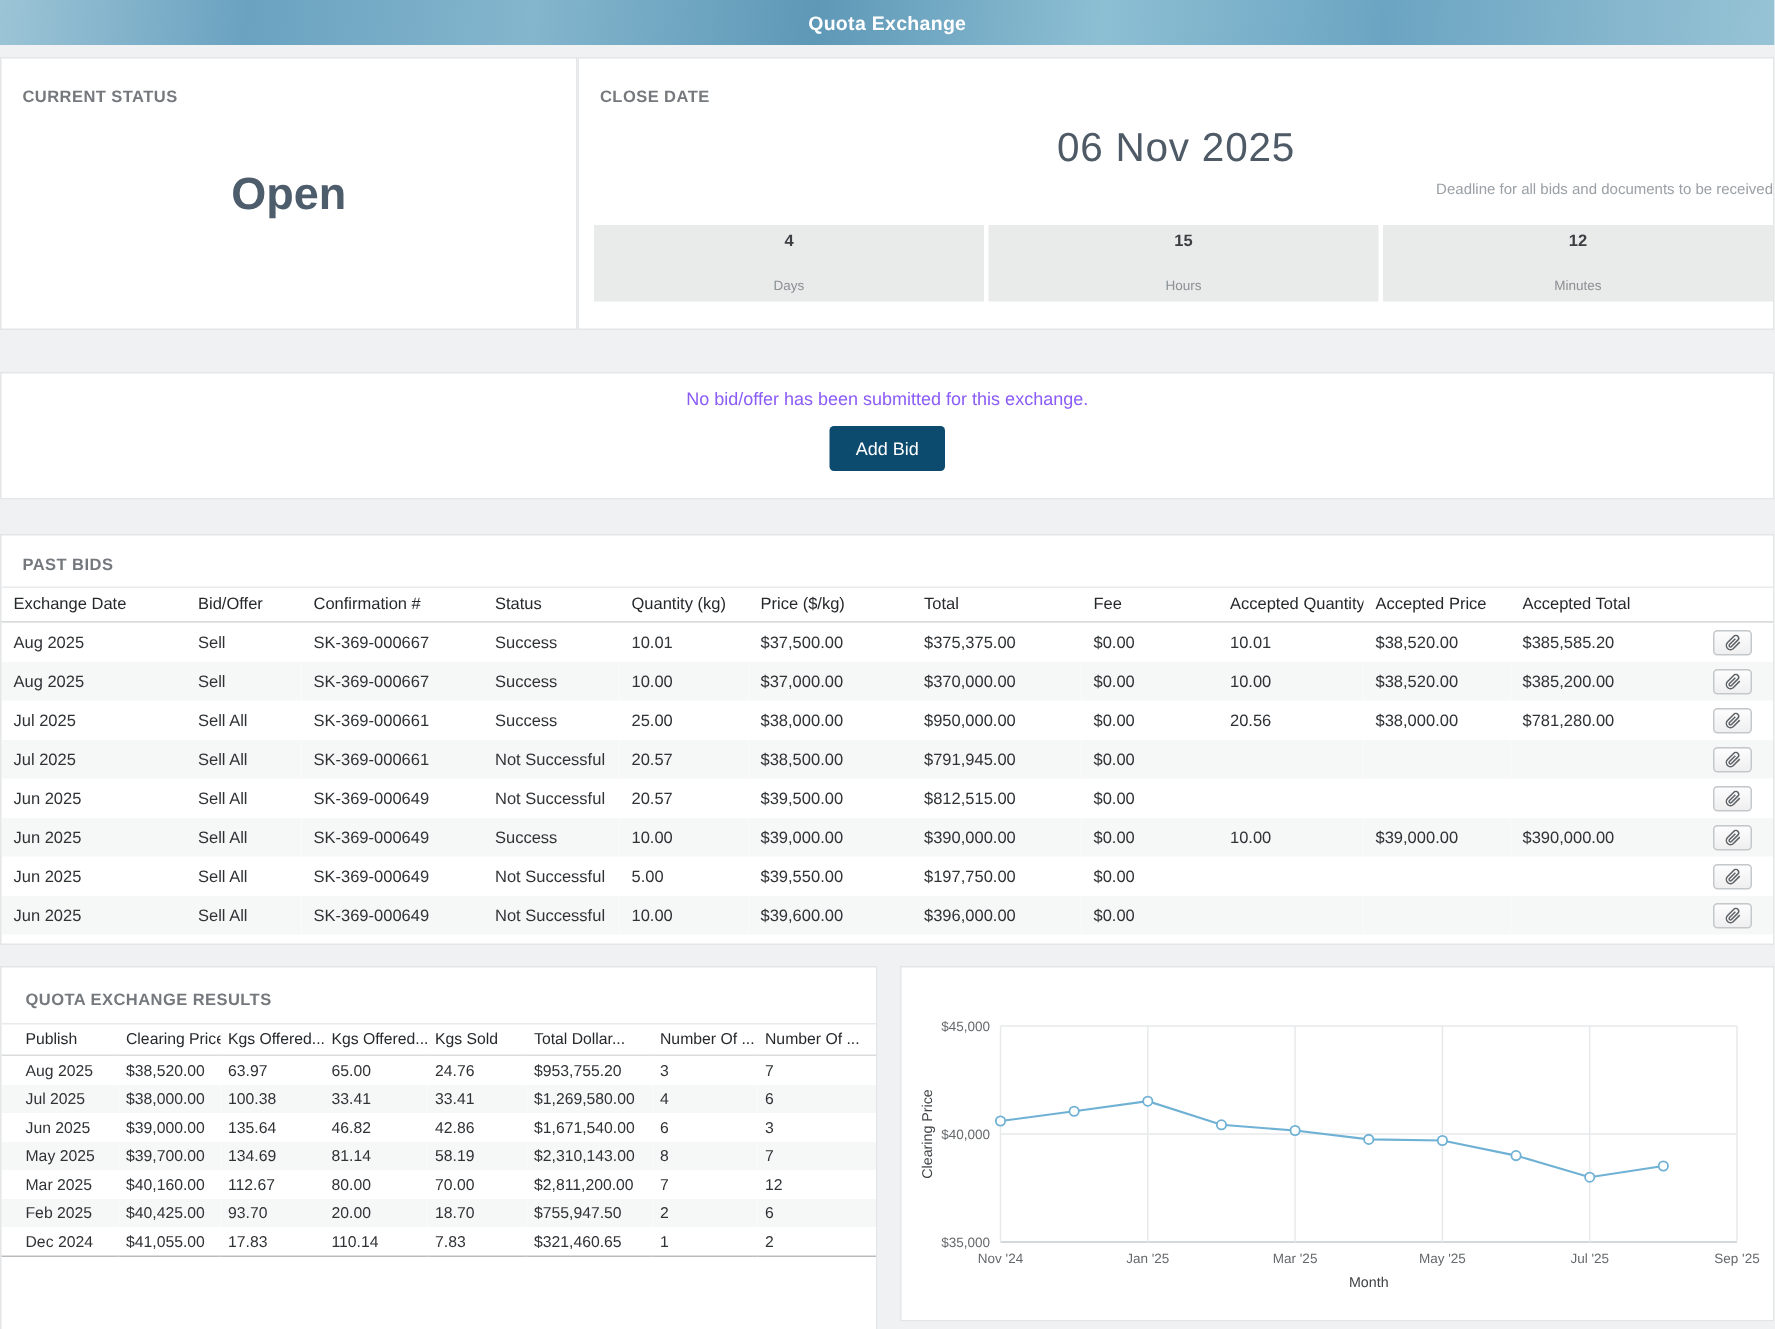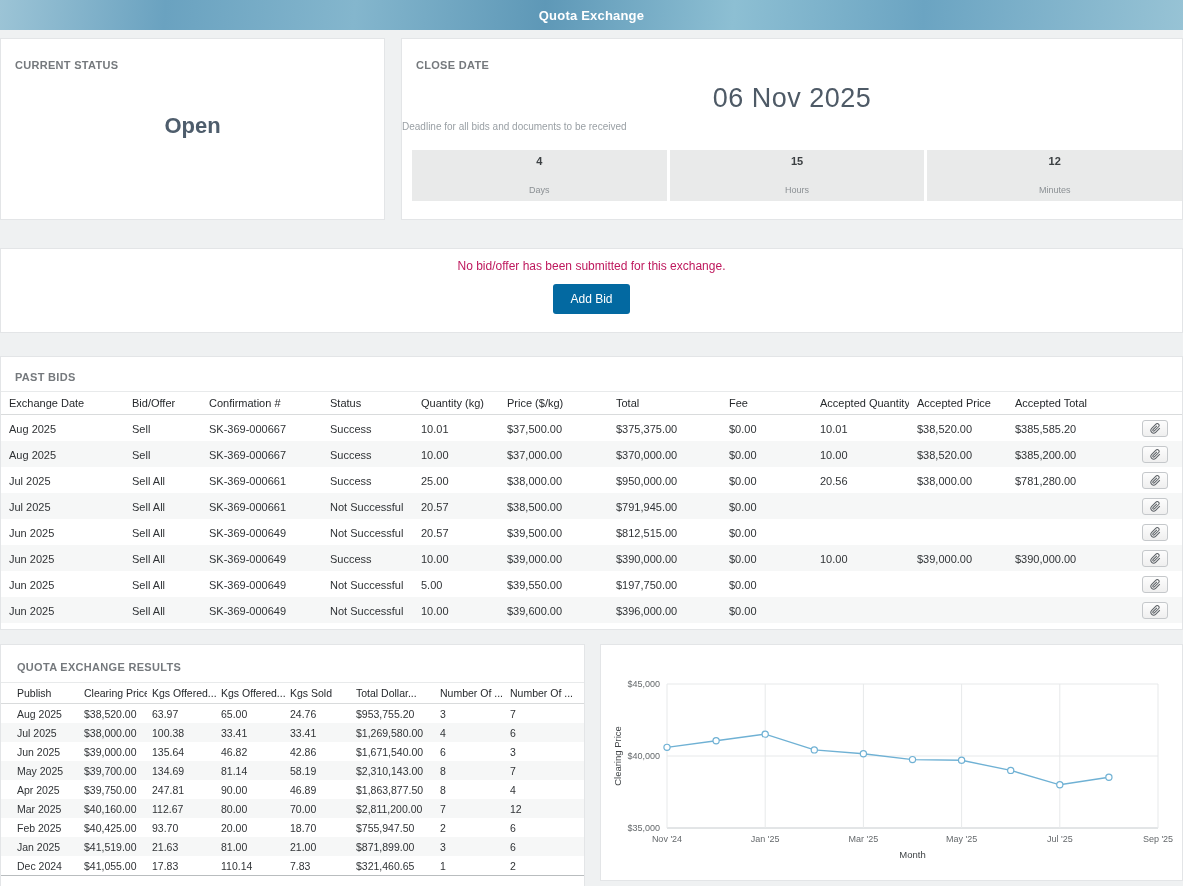--- a/index.html
+++ b/index.html
@@ -14,38 +14,38 @@
     background:linear-gradient(95deg,#9cc4d6 0%,#6aa2c0 14%,#84b6cd 30%,#5e98b7 46%,#8dbfd3 62%,#6ba4c2 78%,#97c3d5 100%);
     display:flex;align-items:center;justify-content:center;
   }
   .topbar-title{color:#fff;font-size:13px;font-weight:700;letter-spacing:.2px}
   .card{background:#fff;border:1px solid #e3e5e7}
   .section-title{
     margin:0;padding:14px 14px 0;
     font-size:11px;font-weight:700;color:#75797d;letter-spacing:.3px;
   }
   
-  .row1{display:flex;gap:16px;margin-top:8px}
+  .row1{display:flex;margin-top:8px}
   .status-card{width:383px;height:180px}
   .status-card .section-title,.close-card .section-title{padding-top:20px}
-  .status-value{margin-top:42px;text-align:center;font-size:22px;font-weight:600;color:#4e5d6c}
+  .status-value{margin-top:42px;text-align:center;font-size:30px;font-weight:600;color:#4e5d6c}
   .close-card{flex:1;height:180px}
   .close-date{margin-top:12px;text-align:center;font-size:27px;font-weight:400;color:#4e5a66;letter-spacing:.5px}
-  .close-sub{margin-top:7px;text-align:left;font-size:10px;color:#9aa0a5}
+  .close-sub{margin-top:7px;text-align:right;font-size:10px;color:#9aa0a5}
   .countdown{display:flex;gap:3px;margin-top:18px;padding-left:10px}
   .cd-box{flex:1;background:#e9eaea;text-align:center;padding:5px 0 6px}
   .cd-value{display:block;font-size:11px;font-weight:700;color:#3c4043}
   .cd-label{display:block;font-size:9px;color:#8b9094;margin-top:18px}
   
   .exchange-card{margin-top:28px;padding-bottom:18px}
   .exchange-card .section-title{padding-top:12px}
-  .exchange-msg{margin-top:10px;text-align:center;font-size:12px;color:#be185d}
+  .exchange-msg{margin-top:10px;text-align:center;font-size:12px;color:#8b5cf6}
   .add-bid-btn{
     display:block;margin:11px auto 0;
-    background:#0369a1;color:#fff;border:none;border-radius:3px;
+    background:#0c4a6e;color:#fff;border:none;border-radius:3px;
     padding:8px 17px;font-size:12px;font-family:inherit;cursor:pointer;
   }
   
   .pastbids-card{margin-top:23px;padding-bottom:6px}
   .pb-table{width:100%;border-collapse:collapse;table-layout:fixed;margin-top:8px;font-size:11px}
   .pb-table th{
     text-align:left;font-weight:400;color:#26292c;
     padding:5px 8px;border-top:1px solid #e8eaeb;border-bottom:1px solid #d9dbdc;
     white-space:nowrap;overflow:hidden;
   }
@@ -358,57 +358,37 @@
             <td>May 2025</td>
             <td>$39,700.00</td>
             <td>134.69</td>
             <td>81.14</td>
             <td>58.19</td>
             <td>$2,310,143.00</td>
             <td>8</td>
             <td>7</td>
           </tr>
           <tr>
-            <td>Apr 2025</td>
-            <td>$39,750.00</td>
-            <td>247.81</td>
-            <td>90.00</td>
-            <td>46.89</td>
-            <td>$1,863,877.50</td>
-            <td>8</td>
-            <td>4</td>
-          </tr>
-          <tr>
             <td>Mar 2025</td>
             <td>$40,160.00</td>
             <td>112.67</td>
             <td>80.00</td>
             <td>70.00</td>
             <td>$2,811,200.00</td>
             <td>7</td>
             <td>12</td>
           </tr>
           <tr>
             <td>Feb 2025</td>
             <td>$40,425.00</td>
             <td>93.70</td>
             <td>20.00</td>
             <td>18.70</td>
             <td>$755,947.50</td>
             <td>2</td>
-            <td>6</td>
-          </tr>
-          <tr>
-            <td>Jan 2025</td>
-            <td>$41,519.00</td>
-            <td>21.63</td>
-            <td>81.00</td>
-            <td>21.00</td>
-            <td>$871,899.00</td>
-            <td>3</td>
             <td>6</td>
           </tr>
           <tr>
             <td>Dec 2024</td>
             <td>$41,055.00</td>
             <td>17.83</td>
             <td>110.14</td>
             <td>7.83</td>
             <td>$321,460.65</td>
             <td>1</td>

